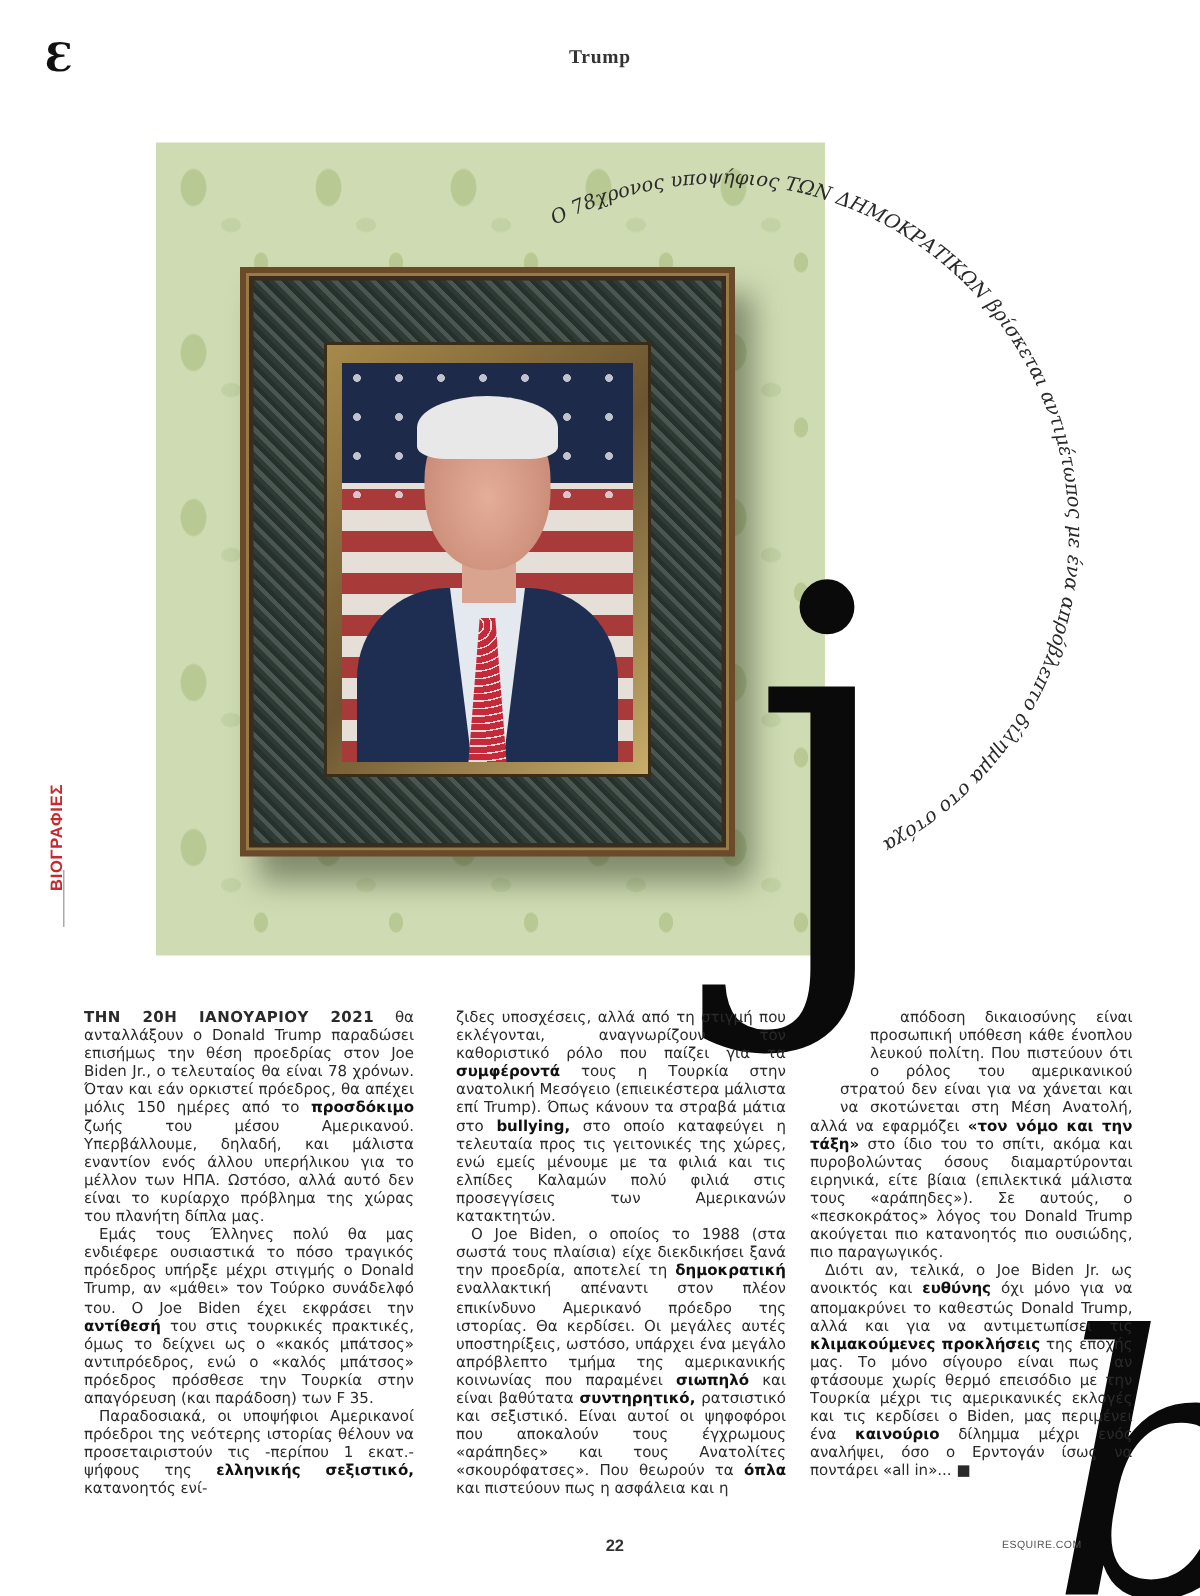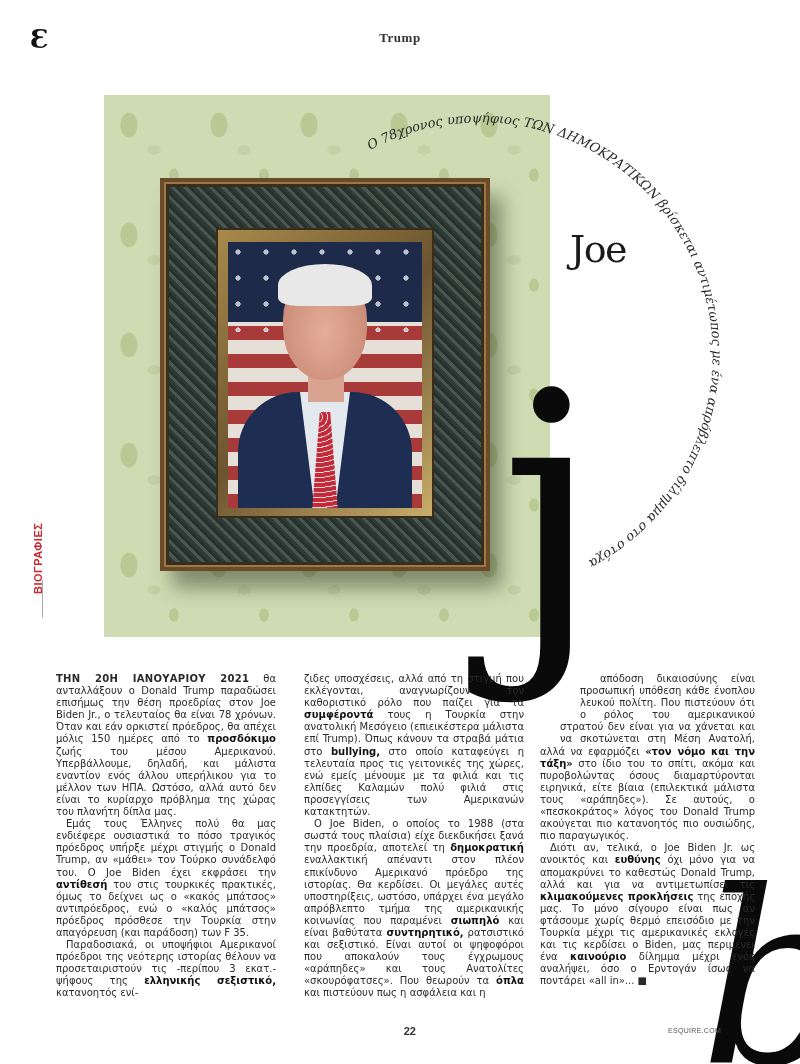--- a/index.html
+++ b/index.html
@@ -174,35 +174,34 @@
 <svg class="abs arc-svg" viewBox="0 0 440 500">
   <defs>
     <path id="arcPath" d="M 30 60 A 230 230 0 0 1 250 470" fill="none"></path>
   </defs>
   <text>
     <textPath href="#arcPath" startOffset="0"><tspan>Ο 78χρονος υποψήφιος ΤΩΝ ΔΗΜΟΚΡΑΤΙΚΩΝ βρίσκεται αντιμέτωπος με ένα απρόβλεπτο δίλημμα</tspan> <tspan>στο στόχαστρο της Ιστορίας</tspan></textPath>
   </text>
 </svg>
 
 <div class="abs title-name">
-  <div>Joe</div>
 </div>
 
 <div class="abs big-j">j</div>
 <div class="abs big-b">b</div>
 
 <div class="abs side-label">
   <div class="txt">ΒΙΟΓΡΑΦΙΕΣ</div>
   <div class="rule"></div>
 </div>
 
 <div class="abs col col1">
   <p class="first"><span class="smallcaps">ΤΗΝ 20Η ΙΑΝΟΥΑΡΙΟΥ 2021</span> <span>θα ανταλλάξουν ο Donald Trump παραδώσει επισήμως την θέση προεδρίας στον Joe Biden Jr., ο τελευταίος θα είναι 78 χρόνων. Όταν και εάν ορκιστεί πρόεδρος, θα απέχει μόλις 150 ημέρες από το</span> <b>προσδόκιμο</b> <span>ζωής του μέσου Αμερικανού. Υπερβάλλουμε, δηλαδή, και μάλιστα εναντίον ενός άλλου υπερήλικου για το μέλλον των ΗΠΑ. Ωστόσο, αλλά αυτό δεν είναι το κυρίαρχο πρόβλημα της χώρας του πλανήτη δίπλα μας.</span></p>
   <p><span>Εμάς τους Έλληνες πολύ θα μας ενδιέφερε ουσιαστικά το πόσο τραγικός πρόεδρος υπήρξε μέχρι στιγμής ο Donald Trump, αν «μάθει» τον Τούρκο συνάδελφό του. Ο Joe Biden έχει εκφράσει την</span> <b>αντίθεσή</b> <span>του στις τουρκικές πρακτικές, όμως το δείχνει ως ο «κακός μπάτσος» αντιπρόεδρος, ενώ ο «καλός μπάτσος» πρόεδρος πρόσθεσε την Τουρκία στην απαγόρευση (και παράδοση) των F 35.</span></p>
-  <p><span>Παραδοσιακά, οι υποψήφιοι Αμερικανοί πρόεδροι της νεότερης ιστορίας θέλουν να προσεταιριστούν τις -περίπου 3 εκατ.- ψήφους της</span> <b>ελληνικής σεξιστικό,</b> <span>κατανοητός ενί-</span></p>
+  <p><span>Παραδοσιακά, οι υποψήφιοι Αμερικανοί πρόεδροι της νεότερης ιστορίας θέλουν να προσεταιριστούν τις -περίπου 1 εκατ.- ψήφους της</span> <b>ελληνικής σεξιστικό,</b> <span>κατανοητός ενί-</span></p>
 </div>
 
 <div class="abs col col2">
   <p class="first"><span>ζιδες υποσχέσεις, αλλά από τη στιγμή που εκλέγονται, αναγνωρίζουν τον καθοριστικό ρόλο που παίζει για τα</span> <b>συμφέροντά</b> <span>τους η Τουρκία στην ανατολική Μεσόγειο (επιεικέστερα μάλιστα επί Trump). Όπως κάνουν τα στραβά μάτια στο</span> <b>bullying,</b> <span>στο οποίο καταφεύγει η τελευταία προς τις γειτονικές της χώρες, ενώ εμείς μένουμε με τα φιλιά και τις ελπίδες Καλαμών πολύ φιλιά στις προσεγγίσεις των Αμερικανών κατακτητών.</span></p>
   <p><span>Ο Joe Biden, ο οποίος το 1988 (στα σωστά τους πλαίσια) είχε διεκδικήσει ξανά την προεδρία, αποτελεί τη</span> <b>δημοκρατική</b> <span>εναλλακτική απέναντι στον πλέον επικίνδυνο Αμερικανό πρόεδρο της ιστορίας. Θα κερδίσει. Οι μεγάλες αυτές υποστηρίξεις, ωστόσο, υπάρχει ένα μεγάλο απρόβλεπτο τμήμα της αμερικανικής κοινωνίας που παραμένει</span> <b>σιωπηλό</b> <span>και είναι βαθύτατα</span> <b>συντηρητικό,</b> <span>ρατσιστικό και σεξιστικό. Είναι αυτοί οι ψηφοφόροι που αποκαλούν τους έγχρωμους «αράπηδες» και τους Ανατολίτες «σκουρόφατσες». Που θεωρούν τα</span> <b>όπλα</b> <span>και πιστεύουν πως η ασφάλεια και η</span></p>
 </div>
 
 <div class="abs col col3">
   <div style="float:left;width:60px;height:24px;shape-outside:polygon(0 0,100% 0,0 100%);"></div>
   <div style="float:left;clear:left;width:40px;height:24px;"></div>

